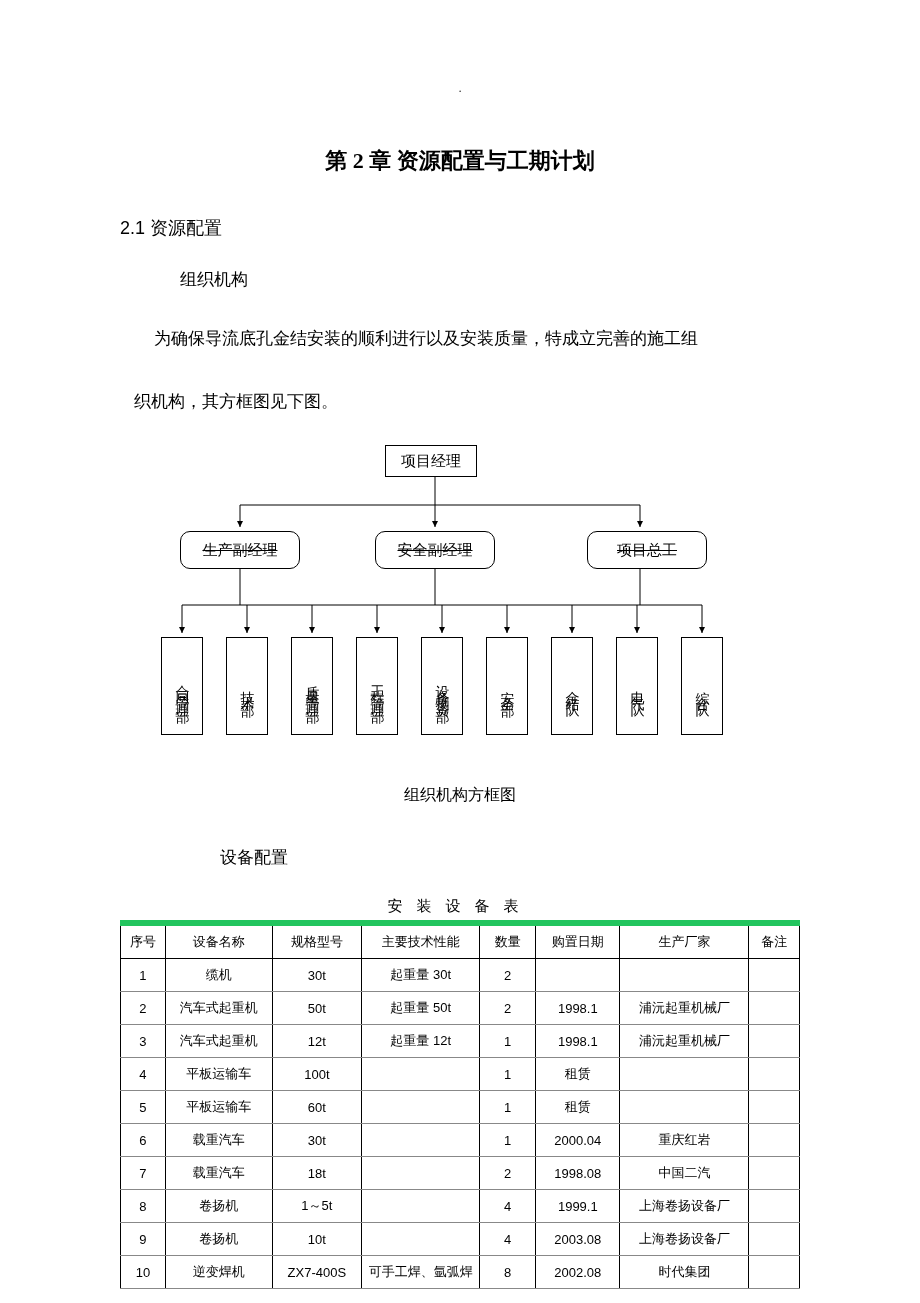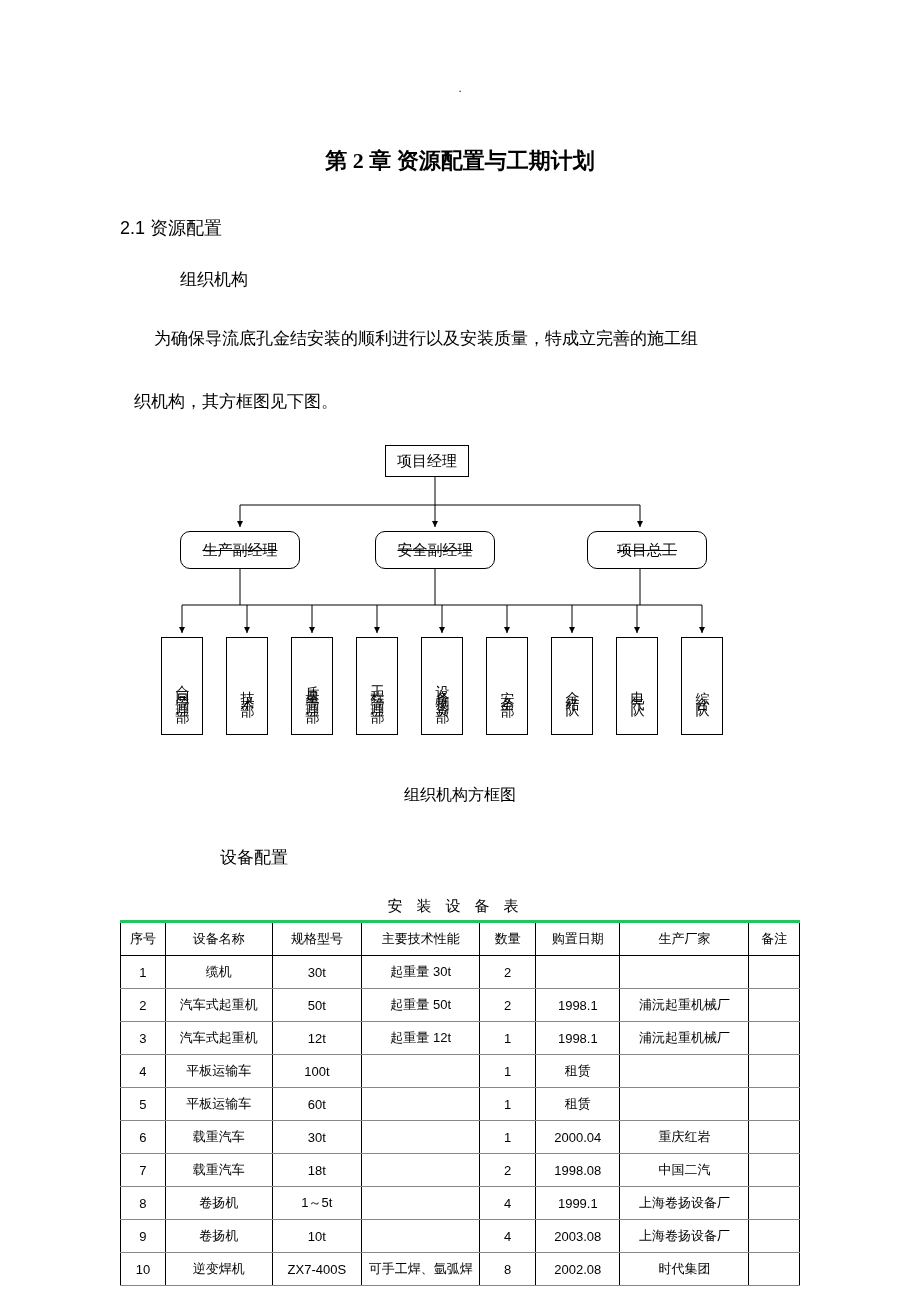--- a/index.html
+++ b/index.html
@@ -62,21 +62,21 @@
     border: 1px solid #000;
     background: #fff;
     font-size: 15px;
     display: flex;
     align-items: center;
     justify-content: center;
     text-align: center;
     box-sizing: border-box;
     padding: 4px 6px;
   }
-  .box.top { width: 84px; height: 32px; text-align: center; }
+  .box.top { width: 92px; height: 32px; text-align: center; }
   .box.mid { width: 120px; height: 38px; border-radius: 10px; }
   .box.dept {
     width: 42px;
     height: 98px;
     writing-mode: vertical-rl;
     letter-spacing: 6px;
     font-size: 14px;
     padding-top: 10px;
   }
   svg.lines {
@@ -106,21 +106,21 @@
   }
   table.equip th, table.equip td {
     border-left: 1px solid #000;
     border-right: 1px solid #000;
     border-bottom: 1px solid #888;
     padding: 7px 4px;
     text-align: center;
     font-weight: normal;
   }
   table.equip thead th {
-    border-top: 3px solid #22c55e;
+    border-top: 6px solid #22c55e;
     border-bottom: 1px solid #000;
   }
   table.equip col.c1 { width: 40px; }
   table.equip col.c2 { width: 95px; }
   table.equip col.c3 { width: 80px; }
   table.equip col.c4 { width: 105px; }
   table.equip col.c5 { width: 50px; }
   table.equip col.c6 { width: 75px; }
   table.equip col.c7 { width: 115px; }
   table.equip col.c8 { width: 45px; }

